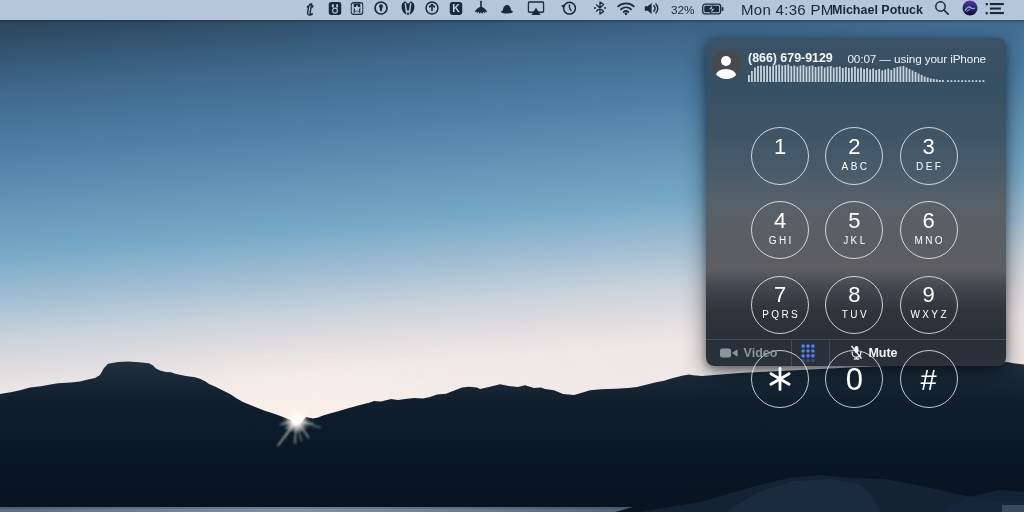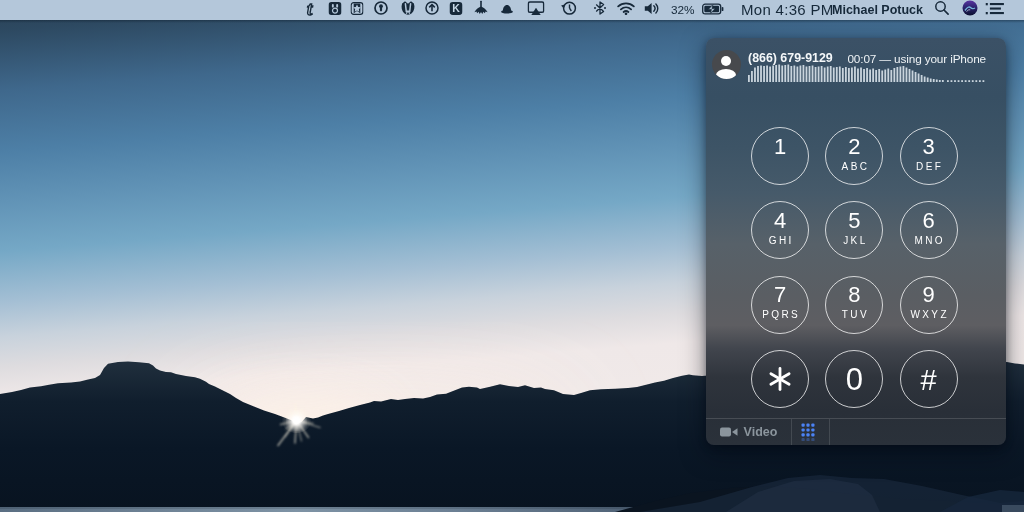--- a/index.html
+++ b/index.html
@@ -4,21 +4,21 @@
 *{margin:0;padding:0;box-sizing:border-box}
 html,body{width:1024px;height:512px;overflow:hidden}
 body{font-family:"Liberation Sans",sans-serif;position:relative;background:#000;-webkit-font-smoothing:antialiased}
 #bg{position:absolute;left:0;top:0;width:1024px;height:512px}
 
 #menubar{position:absolute;left:0;top:0;width:1024px;height:20px;background:#b4c7da;z-index:30}
 #menubar .mi{position:absolute;top:50%;transform:translate(-50%,-50%);display:block}
 #menubar .mtxt{position:absolute;top:0;height:20px;line-height:20px;font-size:12px;color:#16293a;white-space:nowrap}
 #mshadow{position:absolute;left:0;top:20px;width:1024px;height:3px;z-index:29;background:linear-gradient(rgba(8,22,36,.38),rgba(8,22,36,0))}
 
-#panel{position:absolute;left:706px;top:38px;width:300px;height:407px;border-radius:8px;z-index:20;
+#panel{position:absolute;left:706px;top:38px;width:300px;height:328px;border-radius:8px;z-index:20;
 background:linear-gradient(180deg,
  #3b5166 0%, #374f63 14.5%, #3d5466 27%, #465a6a 37.9%, #576169 50.7%,
  #5a5e63 63%, #5e5e62 70.6%, #41454d 76.4%, #2f343c 83.4%, #292f38 91.6%, #2a313a 100%);
 box-shadow:0 8px 24px rgba(2,8,18,.5),0 2px 7px rgba(2,8,18,.35)}
 #avatar{position:absolute;left:5.5px;top:12px;width:29px;height:29px;border-radius:50%;background:#47494d;overflow:hidden}
 #avatar .hd{position:absolute;left:9.5px;top:6px;width:10px;height:10px;border-radius:50%;background:#fff}
 #avatar .sh{position:absolute;left:4.5px;top:18.5px;width:20px;height:12px;border-radius:50%;background:#fff}
 #ptitle{position:absolute;left:42px;top:13px;font-size:12.4px;font-weight:bold;color:#f4f7f9;letter-spacing:0}
 #pstat{position:absolute;right:20px;top:14px;font-size:11.8px;letter-spacing:-.15px;font-weight:400;color:#eef2f5}
 #wave{position:absolute;left:42px;top:26px;fill:#c9d4dd}
@@ -409,14 +409,25 @@
             <rect x="5.4" y="10.3" width="3.2" height="3.2" rx="1"></rect>
             <rect x="10.3" y="10.3" width="3.2" height="3.2" rx="1"></rect>
    <g opacity=".35">
               <rect x="0.5" y="15" width="3.2" height="3.2" rx="1"></rect>
               <rect x="5.4" y="15" width="3.2" height="3.2" rx="1"></rect>
               <rect x="10.3" y="15" width="3.2" height="3.2" rx="1"></rect>
             </g>
    </g>
         </svg>
   </div>
+  <div class="cell c3">
+   <svg width="13" height="15" viewBox="0 0 13 15">
+          <g stroke="#f2f5f7" fill="none" stroke-width="1.3">
+    <rect x="4.6" y="1" width="3.8" height="7" rx="1.9" fill="#f2f5f7" stroke="none"></rect>
+    <path d="M2.2,6.5 L2.2,8 A4.3,4.3 0 0 0 10.8,8 L10.8,6.5" stroke-width="1.2"></path>
+    <line x1="6.5" y1="12.3" x2="6.5" y2="14"></line>
+            <line x1="3.8" y1="14" x2="9.2" y2="14"></line>
+    <line x1="1.5" y1="1" x2="11.5" y2="13.5" stroke-width="1.4"></line>
+   </g>
+        </svg>
+   Mute</div>
  </div>
 </div>
 
 </body></html>

